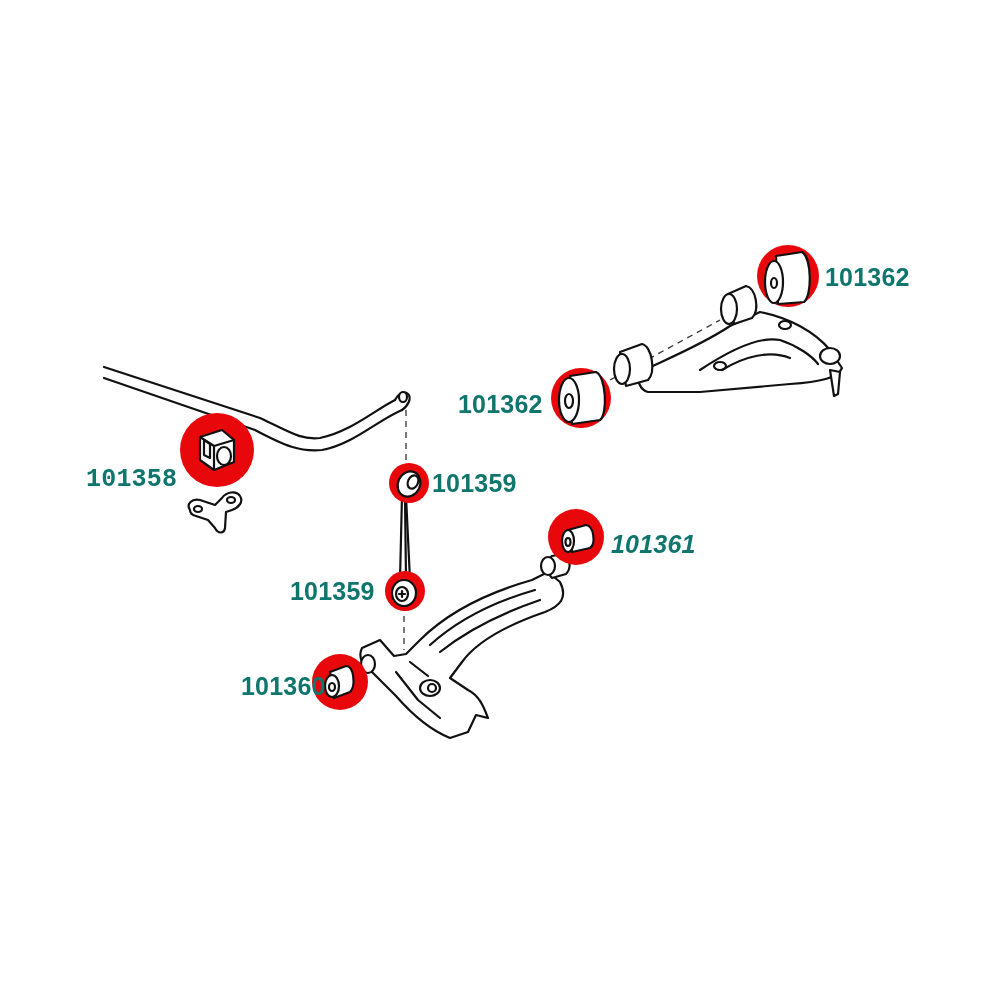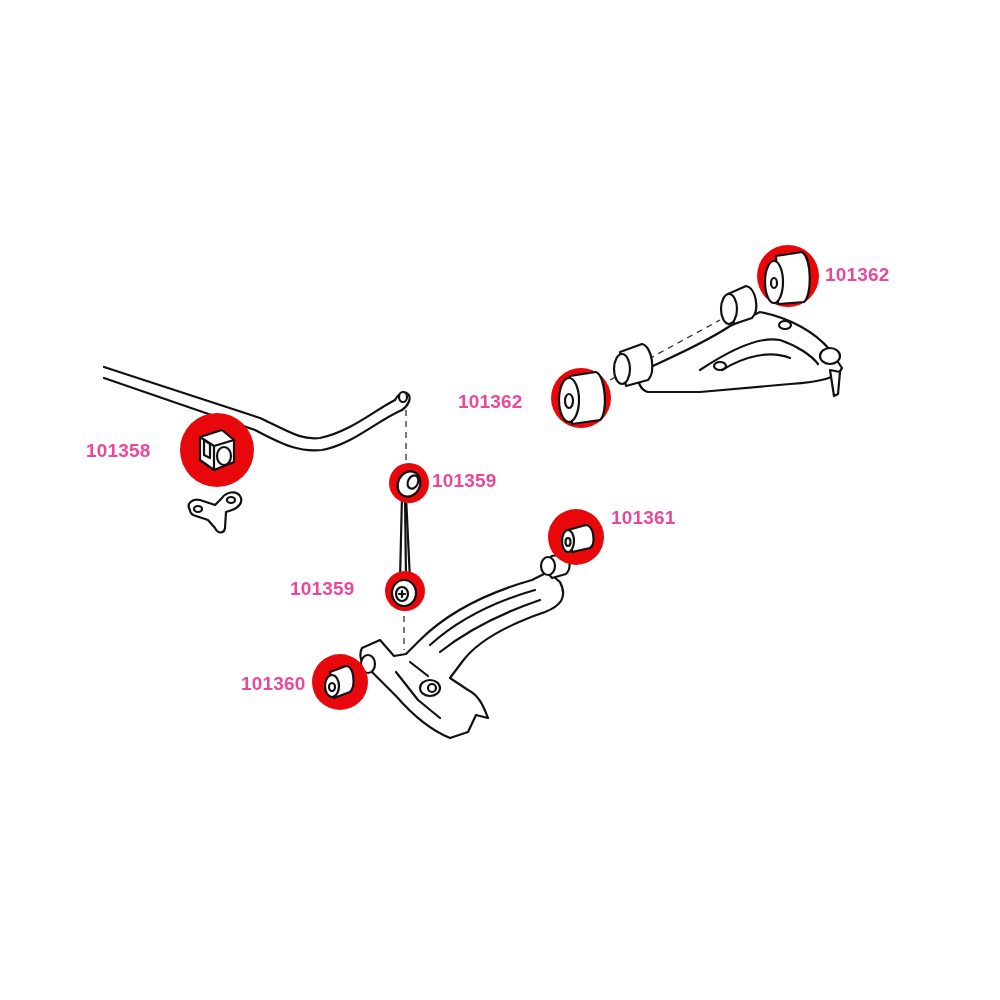--- a/index.html
+++ b/index.html
@@ -1,20 +1,20 @@
 <!DOCTYPE html>
 <html><head>
 <meta charset="utf-8">
 <style>
   html, body { margin: 0; padding: 0; background: #ffffff; }
   body { width: 1000px; height: 1000px; position: relative; overflow: hidden;
          font-family: "Liberation Sans", sans-serif; }
   #diagram { position: absolute; left: 0; top: 0; width: 1000px; height: 1000px; }
   .part-label { position: absolute; font-family: "Liberation Sans", sans-serif;
-                font-weight: bold; font-size: 19px; color: #ec4899; line-height: 1;
+                font-weight: bold; font-size: 25px; color: #0f766e; line-height: 1;
                 letter-spacing: 0.2px; white-space: nowrap; }
   .ln { fill: none; stroke: #111; stroke-width: 2.2; stroke-linecap: round; stroke-linejoin: round; }
   .lnw { fill: #fff; stroke: #111; stroke-width: 2.2; stroke-linejoin: round; }
   .dash { fill: none; stroke: #333; stroke-width: 1.3; stroke-dasharray: 6 5; }
   .hl { fill: #e8070b; }
 </style>
 </head>
 <body>
 
 <svg id="diagram" viewBox="0 0 1000 1000" xmlns="http://www.w3.org/2000/svg">
@@ -103,19 +103,19 @@
     <ellipse class="ln" cx="569" cy="401" rx="4" ry="7"></ellipse>
   </g>
   <g>
     <circle class="hl" cx="788" cy="276" r="31"></circle>
     <path class="lnw" d="M776 256 L802 252 C812 258 812 296 804 302 L778 304 Z"></path>
     <ellipse class="lnw" cx="774" cy="282" rx="9" ry="21"></ellipse>
     <ellipse class="ln" cx="774" cy="283" rx="3" ry="5"></ellipse>
   </g>
 </svg>
 
-<div class="part-label" style="left:86px; top:441px;">101358</div>
+<div class="part-label" style="left:86px; top:467px;font-family:Liberation Mono, monospace;">101358</div>
 <div class="part-label" style="left:432px; top:471px;">101359</div>
 <div class="part-label" style="left:290px; top:579px;">101359</div>
 <div class="part-label" style="left:213px; top:674px;margin-left:28px;">101360</div>
-<div class="part-label" style="left:611px; top:508px;">101361</div>
+<div class="part-label" style="left:611px; top:532px;font-style:italic;">101361</div>
 <div class="part-label" style="left:825px; top:265px;">101362</div>
 <div class="part-label" style="left:458px; top:392px;">101362</div>
 
 </body></html>

